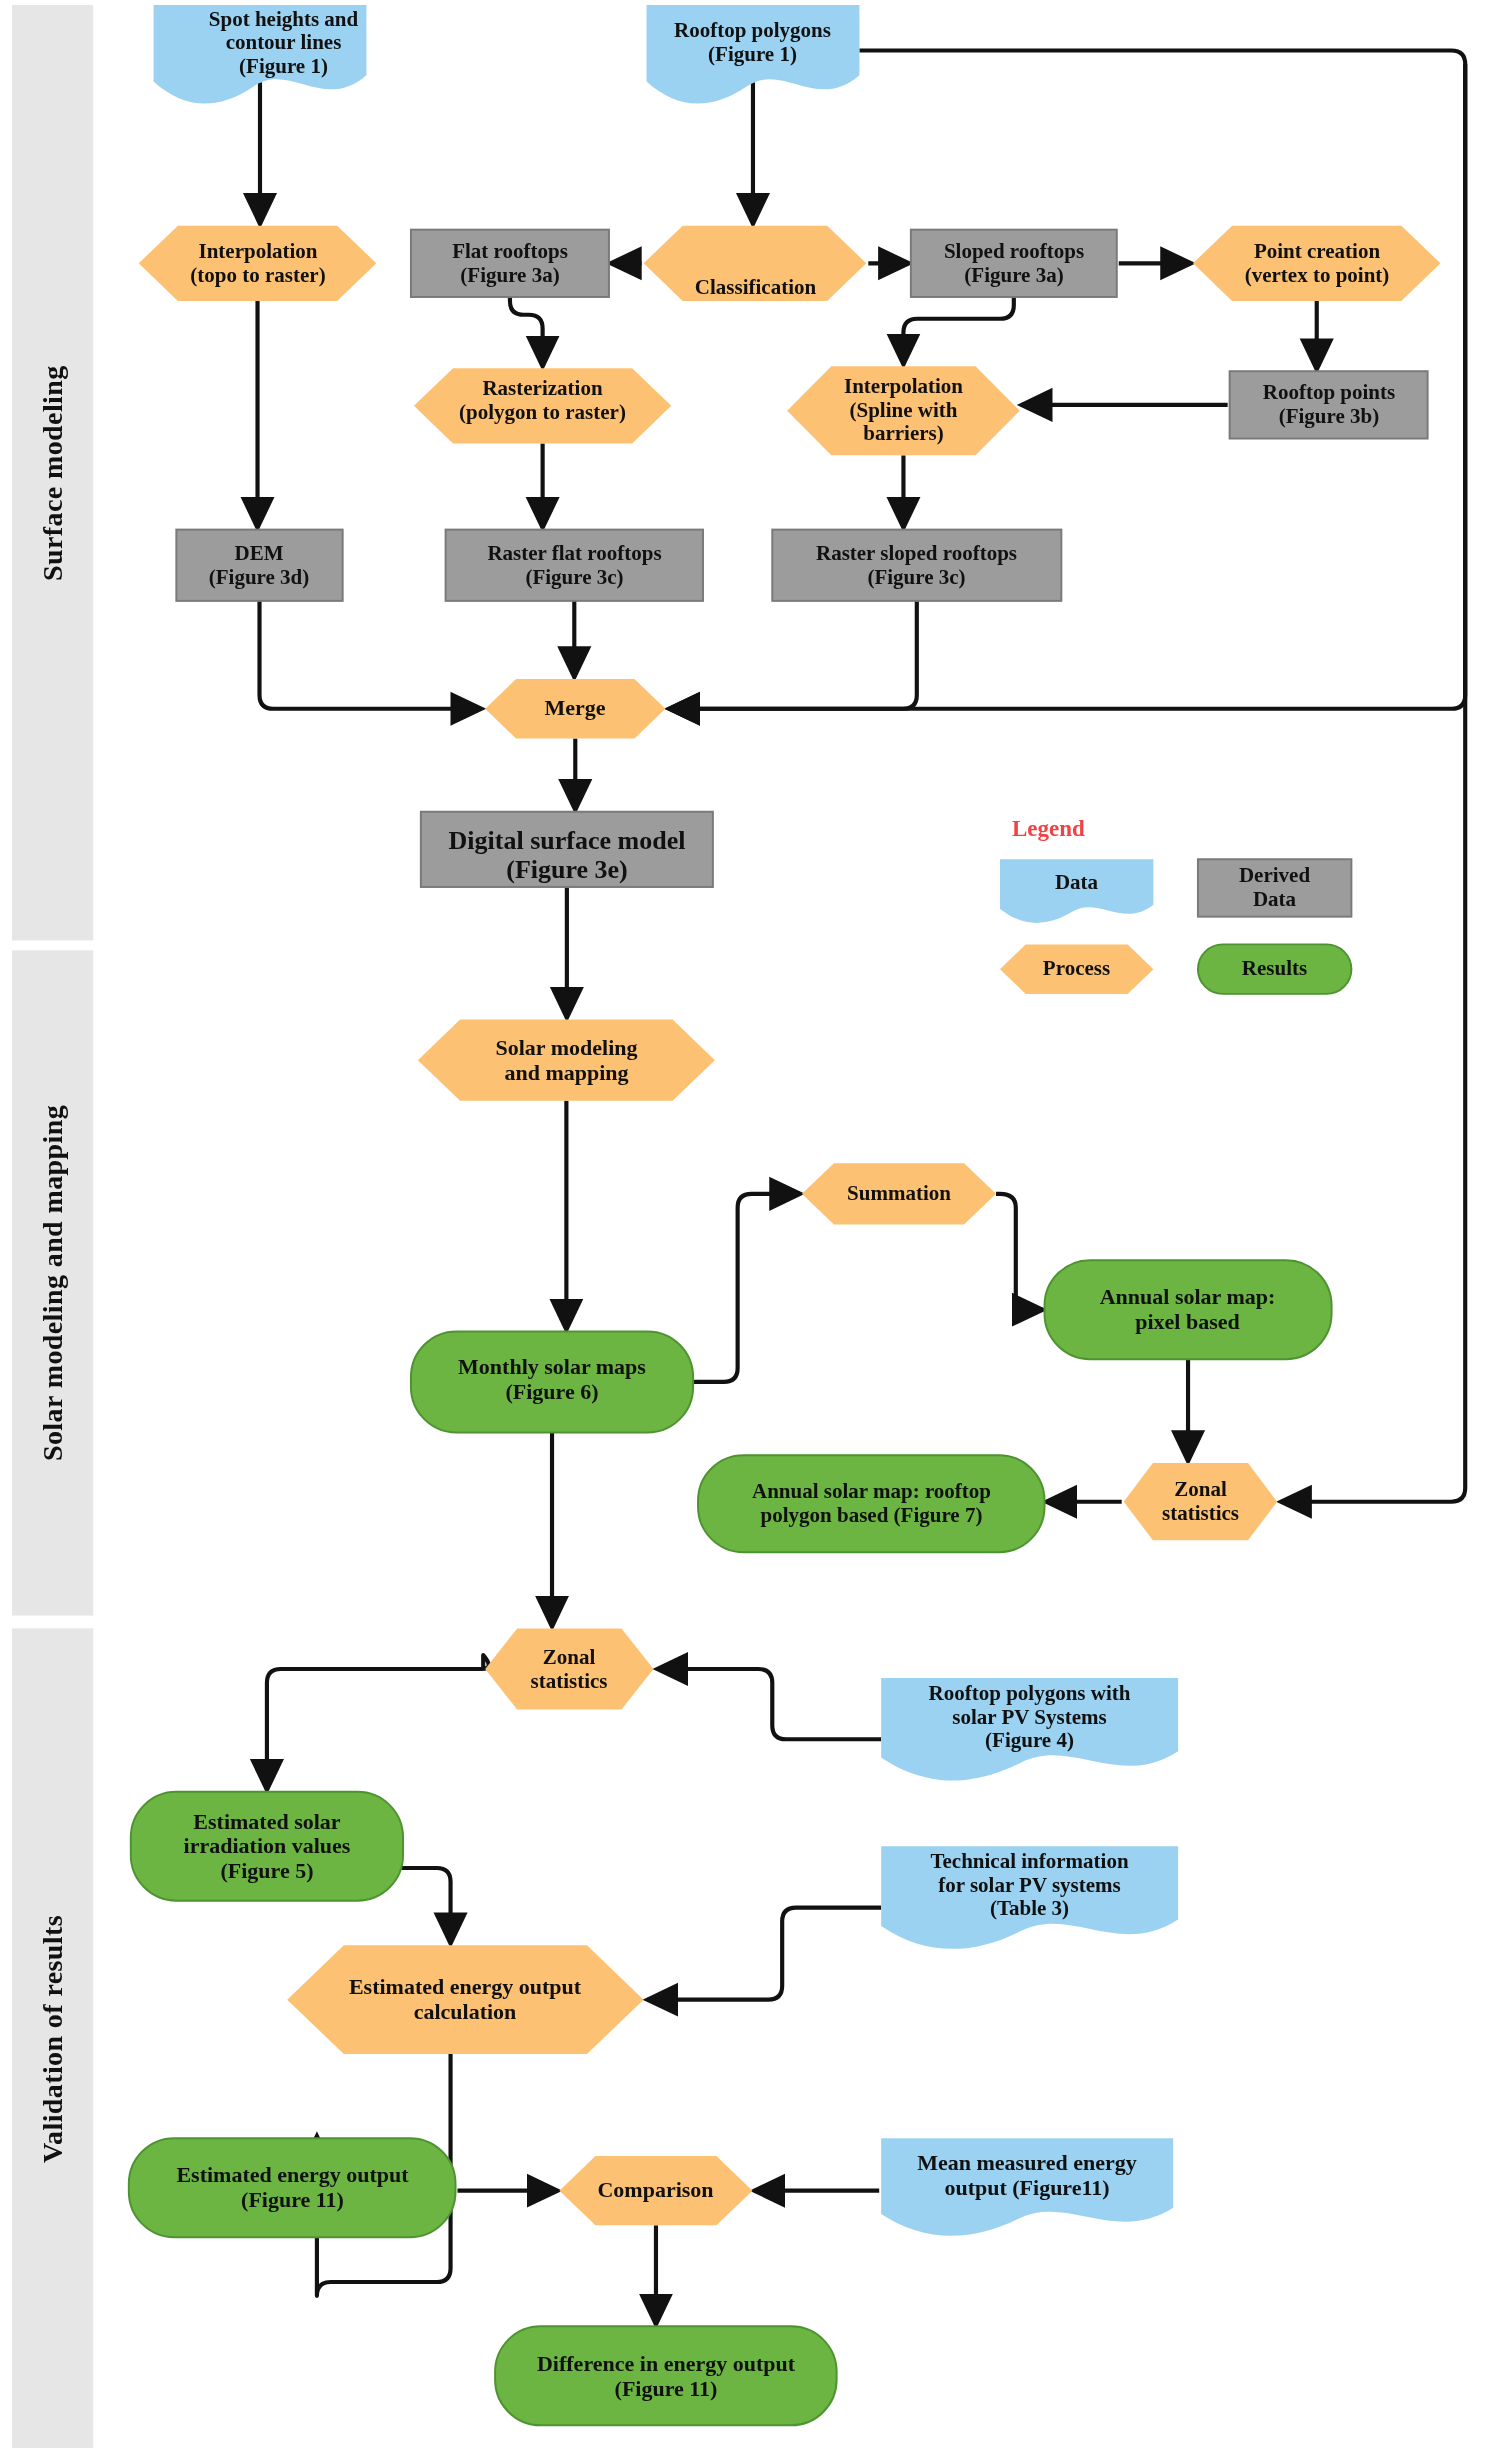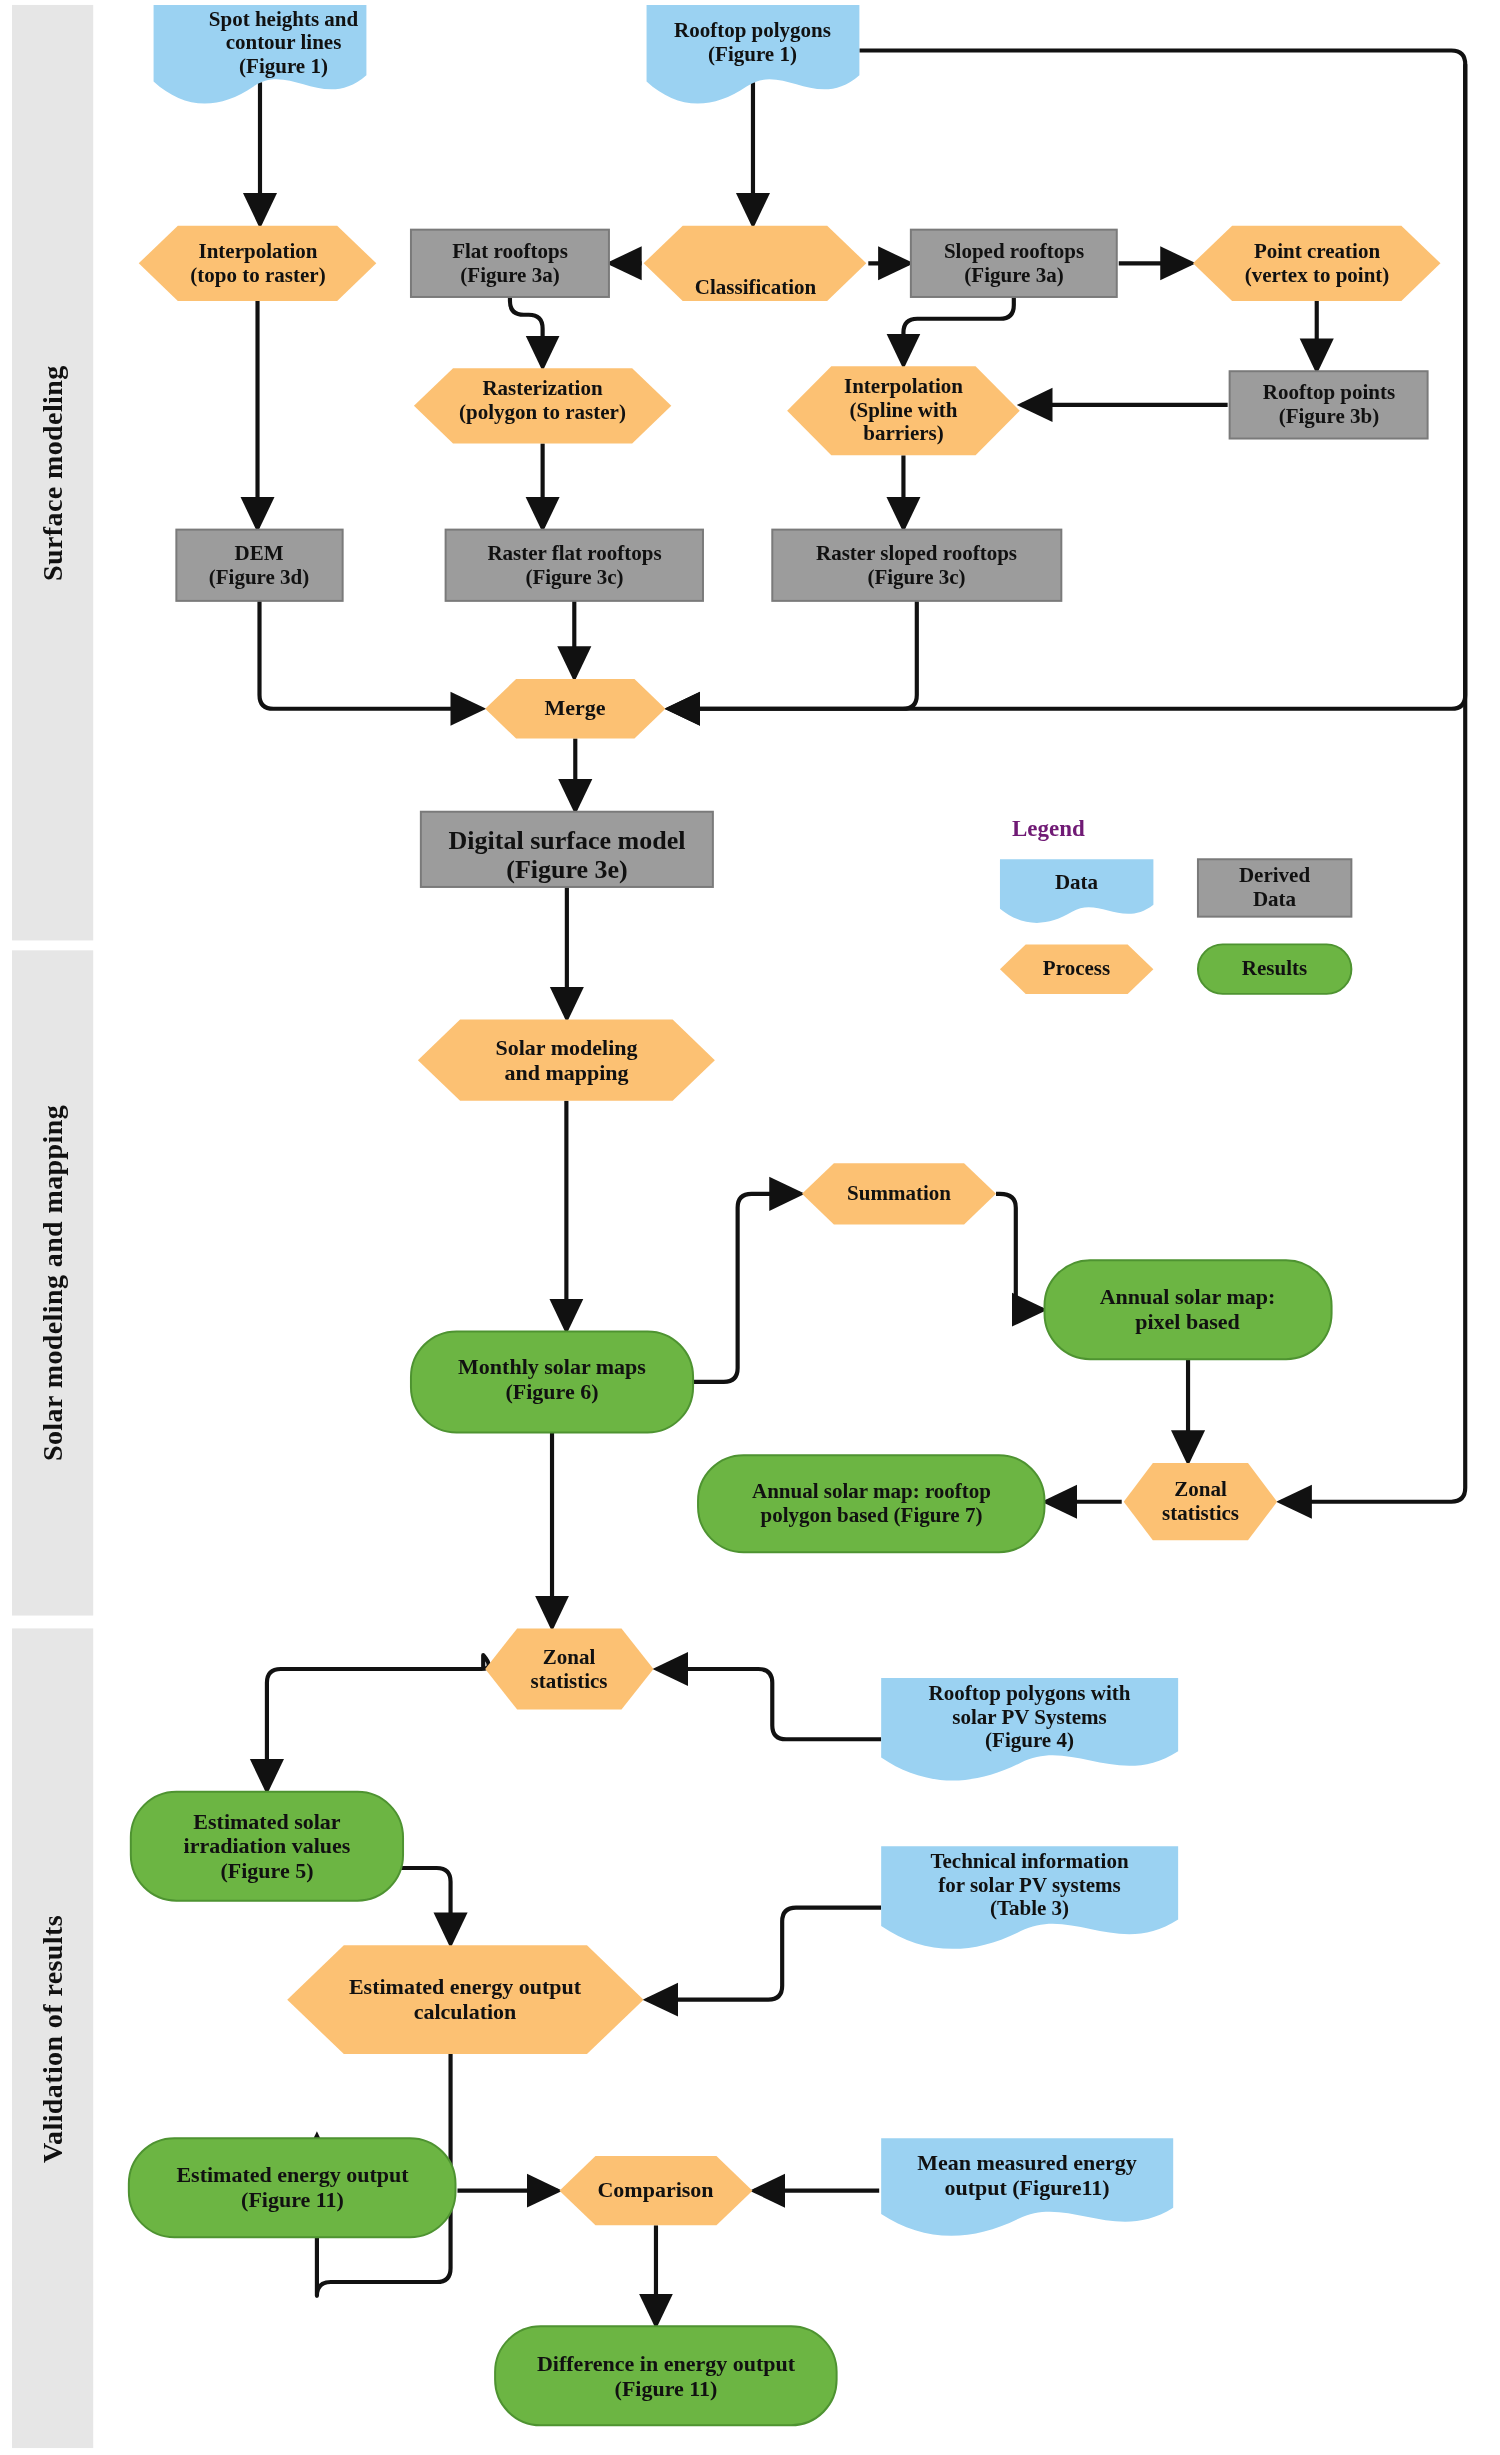--- a/index.html
+++ b/index.html
@@ -7,21 +7,21 @@
        font-family:"Liberation Serif", serif;}
   #stage{position:absolute;left:0;top:0;width:1501px;height:2455px;}
   svg#canvas{position:absolute;left:0;top:0;width:1501px;height:2455px;}
   .nodeText{position:absolute;display:flex;align-items:center;justify-content:center;
             text-align:center;font-weight:bold;color:#111111;line-height:1.12;
             pointer-events:none;white-space:pre-line;}
   .bandText{position:absolute;font-weight:bold;color:#111111;
             writing-mode:vertical-rl;transform:rotate(180deg);
             display:flex;align-items:center;justify-content:center;
             letter-spacing:0.4px;}
-  .legendTitle{position:absolute;font-weight:bold;color:#701a75;font-size:23px;}
+  .legendTitle{position:absolute;font-weight:bold;color:#ef4444;font-size:23px;}
 </style>
 </head>
 <body>
 
 <div id="stage">
   <svg id="canvas" viewBox="0 0 1516 2480">
     <defs>
       <marker id="ah" markerWidth="9" markerHeight="9" refX="7.4" refY="4.5" orient="auto" markerUnits="strokeWidth">
         <path d="M0,0.4 L8.6,4.5 L0,8.6 z" fill="#111111"></path>
       </marker>

